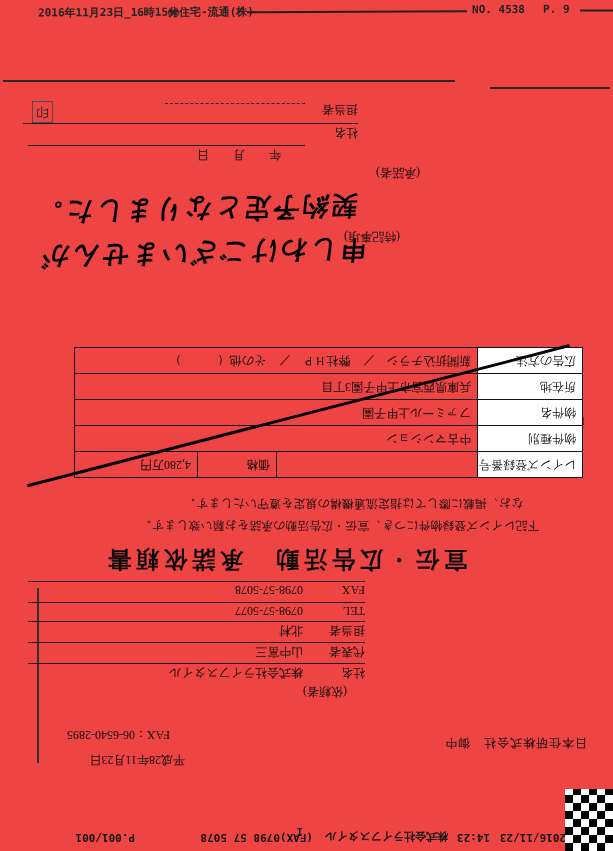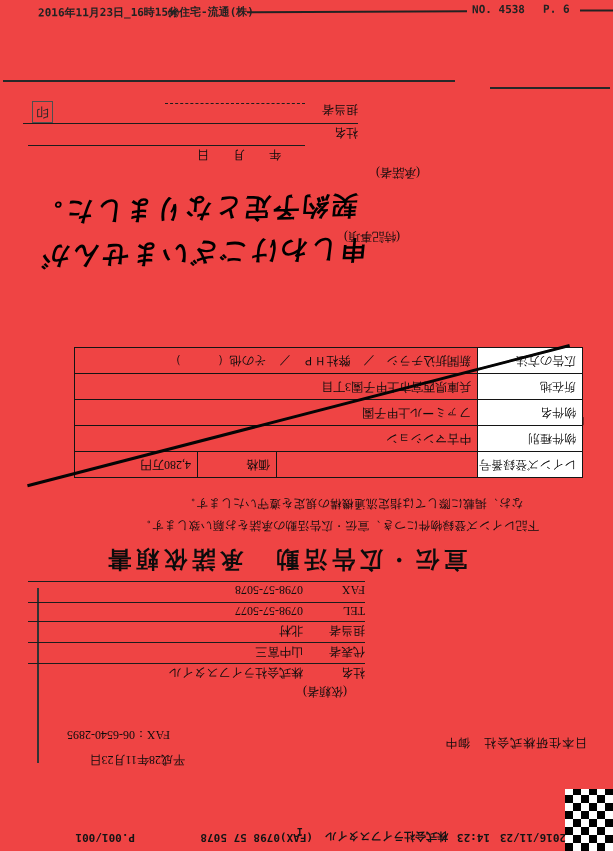--- a/index.html
+++ b/index.html
@@ -38,21 +38,21 @@
 </head>
 <body>
 
 <div class="page">
 
   <div class="fax-header">
     <span class="abs" style="left:38px;top:4px;">2016年11月23日_16時15分</span>
     <span class="abs" style="left:168px;top:4px;">㈱住宅-流通(株)</span>
     <span class="hdr-rule" style="left:247px;top:11px;width:220px;"></span>
     <span class="abs" style="left:472px;top:4px;">NO. 4538</span>
-    <span class="abs" style="left:543px;top:4px;">P. 6</span>
+    <span class="abs" style="left:543px;top:4px;">P. 9</span>
     <span class="hdr-rule" style="left:580px;top:11px;width:33px;"></span>
   </div>
 
   <div class="artifact" style="left:37px;top:588px;width:1.5px;height:175px;"></div>
   <div class="arrow">◀</div>
 
   <div class="doc">
 
     <div class="abs checker" style="left:0px;top:0px;"></div>
     <div class="banner abs" style="left:47px;top:7px;">2016/11/23</div>

